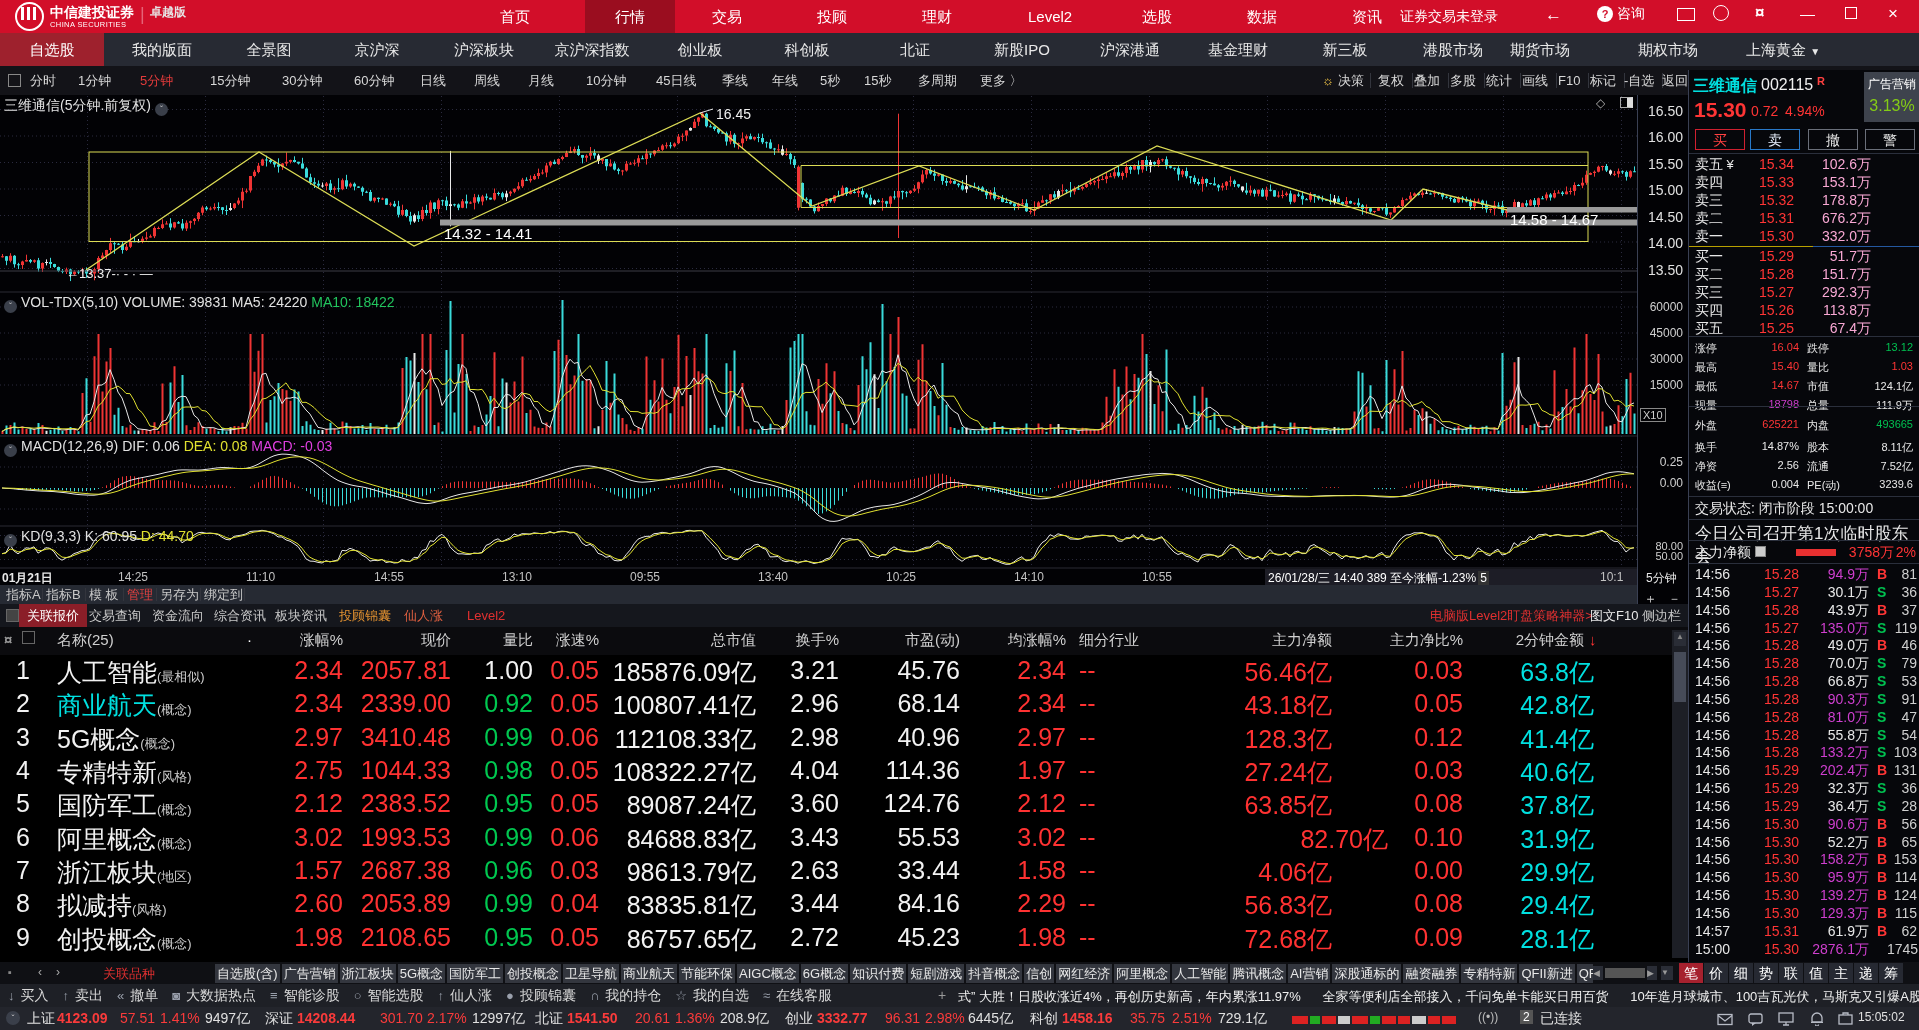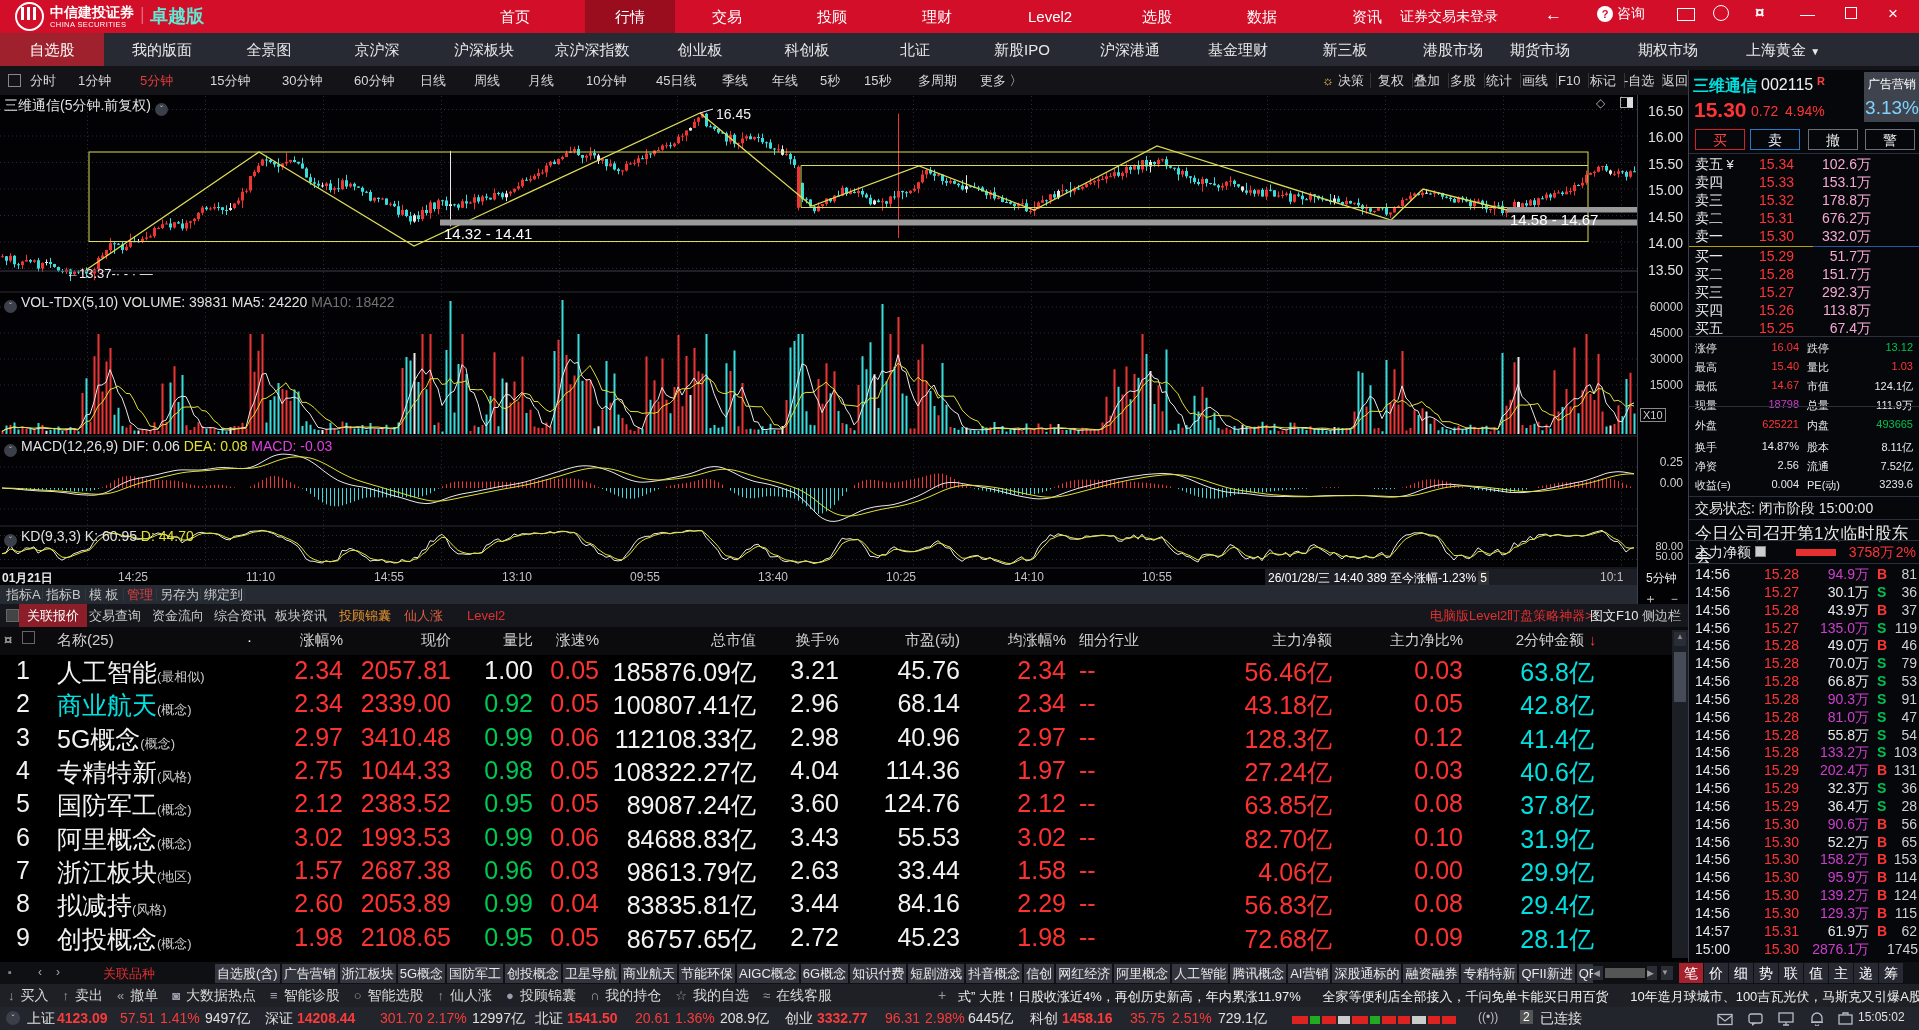--- a/index.html
+++ b/index.html
@@ -72,21 +72,21 @@
 #status{position:absolute;left:0;top:1007px;width:1919px;height:23px;background:#23252c;color:#e0e0e0;font-size:14px}
 #status span{position:absolute;top:3px;white-space:nowrap}
 .sred{color:#fa3b3b}
 </style></head><body>
 
 <div id="top">
   <div class="logo"></div>
   <div class="abs" style="left:50px;top:4px;color:#fff;font-size:14px;font-weight:bold">中信建投证券</div>
   <div class="abs" style="left:50px;top:20px;color:#fff;font-size:7.5px;letter-spacing:.4px">CHINA SECURITIES</div>
   <div class="abs" style="left:140px;top:4px;color:#e89;font-size:18px;opacity:.7">|</div>
-  <div class="abs" style="left:150px;top:4px;color:#5eead4;font-size:18px;font-weight:bold">卓越版</div>
+  <div class="abs" style="left:150px;top:4px;color:#e5e5e5;font-size:12px;font-weight:bold">卓越版</div>
   <div class="tm" style="left:500px">首页</div>
     <div class="tm act" style="left:585px;width:90px;text-align:center">行情</div>
     <div class="tm" style="left:712px">交易</div>
     <div class="tm" style="left:817px">投顾</div>
     <div class="tm" style="left:922px">理财</div>
     <div class="tm" style="left:1028px">Level2</div>
     <div class="tm" style="left:1142px">选股</div>
     <div class="tm" style="left:1247px">数据</div>
     <div class="tm" style="left:1352px">资讯</div>
   <div class="abs" style="left:1400px;top:8px;color:#fff;font-size:14px">证券交易未登录</div>
@@ -227,21 +227,21 @@
       <polyline points="2,488.0 6,488.1 10,488.2 14,488.3 18,488.5 22,488.7 26,489.0 30,489.2 34,489.5 38,489.8 42,490.1 46,490.3 50,490.5 54,490.7 58,491.0 62,491.2 66,491.6 70,491.9 74,492.3 78,492.8 82,493.2 86,493.5 90,493.9 94,494.1 98,494.2 102,494.1 106,493.8 110,493.2 114,492.2 118,491.0 122,489.5 126,488.0 130,486.5 134,485.1 138,483.7 142,482.5 146,481.4 150,480.3 154,479.3 158,478.3 162,477.3 166,476.3 170,475.4 174,474.4 178,473.6 182,472.8 186,472.2 190,471.8 194,471.4 198,471.2 202,470.9 206,470.6 210,470.3 214,469.9 218,469.4 222,469.1 226,468.8 230,468.6 234,468.5 238,468.5 242,468.5 246,468.5 250,468.3 254,467.9 258,467.1 262,466.1 266,464.8 270,463.4 274,461.8 278,460.4 282,459.2 286,458.2 290,457.4 294,457.0 298,456.8 302,456.9 306,457.3 310,458.0 314,459.1 318,460.6 322,462.4 326,464.4 330,466.6 334,468.9 338,471.2 342,473.4 346,475.4 350,477.3 354,478.9 358,480.4 362,481.7 366,482.9 370,484.1 374,485.3 378,486.4 382,487.6 386,488.8 390,490.0 394,491.1 398,492.3 402,493.4 406,494.6 410,495.8 414,496.9 418,498.1 422,499.1 426,500.0 430,500.7 434,501.1 438,501.1 442,500.9 446,500.4 450,499.8 454,499.0 458,498.2 462,497.3 466,496.5 470,495.7 474,494.9 478,494.1 482,493.3 486,492.5 490,491.7 494,490.9 498,490.1 502,489.3 506,488.6 510,487.9 514,487.2 518,486.4 522,485.7 526,484.9 530,484.0 534,483.1 538,482.1 542,481.0 546,479.9 550,478.8 554,477.6 558,476.5 562,475.3 566,474.1 570,472.9 574,471.7 578,470.6 582,469.7 586,468.9 590,468.3 594,467.9 598,467.8 602,468.0 606,468.3 610,468.9 614,469.7 618,470.7 622,472.0 626,473.3 630,474.6 634,475.9 638,477.1 642,478.1 646,478.9 650,479.5 654,479.8 658,480.0 662,480.0 666,479.8 670,479.4 674,479.0 678,478.6 682,478.0 686,477.3 690,476.6 694,475.7 698,474.8 702,473.7 706,472.5 710,471.4 714,470.4 718,469.7 722,469.3 726,469.3 730,469.6 734,470.2 738,471.2 742,472.3 746,473.6 750,474.9 754,476.1 758,477.3 762,478.5 766,479.5 770,480.5 774,481.6 778,482.6 782,483.7 786,484.9 790,486.2 794,487.5 798,489.1 802,491.0 806,493.3 810,495.9 814,498.9 818,502.2 822,505.3 826,508.3 830,510.8 834,513.0 838,514.5 842,515.5 846,516.0 850,516.0 854,515.7 858,515.0 862,514.1 866,513.0 870,512.0 874,511.0 878,510.1 882,509.2 886,508.5 890,507.8 894,507.1 898,506.4 902,505.5 906,504.6 910,503.5 914,502.3 918,501.1 922,499.7 926,498.1 930,496.5 934,494.7 938,492.9 942,491.1 946,489.5 950,488.1 954,487.0 958,486.1 962,485.6 966,485.3 970,485.3 974,485.4 978,485.6 982,485.9 986,486.3 990,486.8 994,487.3 998,488.0 1002,488.7 1006,489.5 1010,490.3 1014,491.3 1018,492.2 1022,493.0 1026,493.9 1030,494.7 1034,495.5 1038,496.2 1042,496.7 1046,497.1 1050,497.2 1054,497.2 1058,496.8 1062,496.2 1066,495.5 1070,494.6 1074,493.6 1078,492.6 1082,491.5 1086,490.5 1090,489.4 1094,488.4 1098,487.4 1102,486.3 1106,485.3 1110,484.3 1114,483.4 1118,482.4 1122,481.6 1126,480.7 1130,479.9 1134,479.2 1138,478.5 1142,477.8 1146,477.1 1150,476.5 1154,476.0 1158,475.5 1162,475.1 1166,474.8 1170,474.6 1174,474.6 1178,474.7 1182,475.1 1186,475.6 1190,476.4 1194,477.3 1198,478.4 1202,479.7 1206,480.9 1210,482.3 1214,483.6 1218,484.9 1222,486.1 1226,487.3 1230,488.3 1234,489.2 1238,490.0 1242,490.6 1246,491.2 1250,491.8 1254,492.3 1258,492.9 1262,493.4 1266,494.0 1270,494.4 1274,494.8 1278,495.1 1282,495.4 1286,495.6 1290,495.8 1294,496.0 1298,496.1 1302,496.2 1306,496.3 1310,496.4 1314,496.4 1318,496.3 1322,496.2 1326,496.1 1330,496.0 1334,495.9 1338,495.8 1342,495.8 1346,495.7 1350,495.7 1354,495.6 1358,495.6 1362,495.6 1366,495.6 1370,495.7 1374,495.8 1378,496.0 1382,496.1 1386,496.3 1390,496.5 1394,496.6 1398,496.6 1402,496.5 1406,496.3 1410,495.9 1414,495.3 1418,494.5 1422,493.5 1426,492.5 1430,491.4 1434,490.3 1438,489.3 1442,488.3 1446,487.5 1450,486.9 1454,486.4 1458,486.1 1462,485.9 1466,485.9 1470,486.0 1474,486.3 1478,486.5 1482,486.8 1486,487.2 1490,487.7 1494,488.2 1498,488.6 1502,489.2 1506,489.7 1510,490.2 1514,490.7 1518,491.1 1522,491.4 1526,491.6 1530,491.6 1534,491.5 1538,491.4 1542,491.1 1546,490.7 1550,490.2 1554,489.6 1558,489.0 1562,488.3 1566,487.5 1570,486.8 1574,486.0 1578,485.3 1582,484.5 1586,483.7 1590,482.8 1594,481.7 1598,480.6 1602,479.5 1606,478.3 1610,477.1 1614,476.1 1618,475.2 1622,474.5 1626,474.1 1630,473.9 1634,473.9" fill="none" stroke="#e0e030" stroke-width="1"></polyline>
 <polyline points="2,553.7 6,552.6 10,544.8 14,551.0 18,553.8 22,551.0 26,547.8 30,548.4 34,546.8 38,553.1 42,550.6 46,547.7 50,548.4 54,551.8 58,557.7 62,560.2 66,557.9 70,556.5 74,553.6 78,552.3 82,550.5 86,550.2 90,548.4 94,541.2 98,536.3 102,534.5 106,531.8 110,532.7 114,533.5 118,534.2 122,536.8 126,536.8 130,536.5 134,538.7 138,539.4 142,538.9 146,538.8 150,537.7 154,534.5 158,532.9 162,534.1 166,534.9 170,538.9 174,536.9 178,537.3 182,542.8 186,540.1 190,538.8 194,535.1 198,532.8 202,532.3 206,533.3 210,533.1 214,533.6 218,534.5 222,537.2 226,539.4 230,539.9 234,536.3 238,535.7 242,535.0 246,533.9 250,531.5 254,531.1 258,531.0 262,530.3 266,531.1 270,532.4 274,533.8 278,536.9 282,537.0 286,539.9 290,541.2 294,543.7 298,546.5 302,552.3 306,558.9 310,561.1 314,561.3 318,562.4 322,563.0 326,560.7 330,561.9 334,560.9 338,560.0 342,550.4 346,550.8 350,548.3 354,549.8 358,551.7 362,555.2 366,557.3 370,561.1 374,560.3 378,560.7 382,559.4 386,562.5 390,561.8 394,563.0 398,562.7 402,559.4 406,561.4 410,561.6 414,557.3 418,557.6 422,550.5 426,549.3 430,540.8 434,541.4 438,536.5 442,534.3 446,538.3 450,546.8 454,551.0 458,553.9 462,553.8 466,554.3 470,554.3 474,553.0 478,553.4 482,552.4 486,545.4 490,543.7 494,540.4 498,538.8 502,541.7 506,539.7 510,537.9 514,533.9 518,535.5 522,533.7 526,533.8 530,534.1 534,532.8 538,533.3 542,533.8 546,533.1 550,531.6 554,533.2 558,531.6 562,531.2 566,531.5 570,533.0 574,532.5 578,536.2 582,542.9 586,545.7 590,544.4 594,547.1 598,553.3 602,554.7 606,557.3 610,556.4 614,560.3 618,560.9 622,560.2 626,554.8 630,550.2 634,543.9 638,539.2 642,537.5 646,536.3 650,536.3 654,533.7 658,533.3 662,532.3 666,532.8 670,533.9 674,532.4 678,532.3 682,532.4 686,530.7 690,530.3 694,531.2 698,530.6 702,530.7 706,537.3 710,541.6 714,546.1 718,550.6 722,557.8 726,559.7 730,556.9 734,559.5 738,559.7 742,554.8 746,549.9 750,548.8 754,545.1 758,544.2 762,547.9 766,549.4 770,556.9 774,556.8 778,556.5 782,560.5 786,561.7 790,560.8 794,561.7 798,563.2 802,561.6 806,560.7 810,562.2 814,563.5 818,562.6 822,561.4 826,558.9 830,557.8 834,551.1 838,544.2 842,538.2 846,539.2 850,538.7 854,539.7 858,539.3 862,543.6 866,549.1 870,556.4 874,556.6 878,557.8 882,554.5 886,554.9 890,549.3 894,546.8 898,549.4 902,550.9 906,551.7 910,551.8 914,551.6 918,550.5 922,548.8 926,547.2 930,547.0 934,543.0 938,540.7 942,544.3 946,547.8 950,548.2 954,555.0 958,558.7 962,561.3 966,558.4 970,556.5 974,555.8 978,555.3 982,559.1 986,559.6 990,557.4 994,560.4 998,561.5 1002,563.2 1006,564.3 1010,564.2 1014,561.9 1018,558.7 1022,556.7 1026,560.9 1030,560.1 1034,556.8 1038,548.0 1042,542.7 1046,540.1 1050,534.7 1054,536.5 1058,533.8 1062,534.9 1066,536.0 1070,539.0 1074,539.1 1078,539.4 1082,538.4 1086,535.9 1090,536.5 1094,535.9 1098,535.5 1102,535.1 1106,535.4 1110,536.2 1114,535.7 1118,541.0 1122,541.3 1126,537.7 1130,537.9 1134,534.8 1138,539.2 1142,534.2 1146,539.7 1150,539.0 1154,540.3 1158,538.1 1162,536.7 1166,543.2 1170,547.8 1174,552.1 1178,554.5 1182,553.0 1186,556.2 1190,557.2 1194,560.1 1198,562.0 1202,555.2 1206,554.2 1210,554.3 1214,555.3 1218,557.4 1222,555.1 1226,549.4 1230,544.5 1234,546.2 1238,550.2 1242,556.0 1246,559.1 1250,557.4 1254,559.0 1258,556.1 1262,560.7 1266,554.0 1270,549.5 1274,553.8 1278,555.1 1282,554.7 1286,552.4 1290,556.9 1294,552.2 1298,551.1 1302,553.6 1306,553.5 1310,546.2 1314,544.5 1318,547.2 1322,549.9 1326,552.4 1330,555.4 1334,552.3 1338,555.6 1342,558.9 1346,555.3 1350,557.2 1354,557.1 1358,558.7 1362,557.2 1366,555.6 1370,557.7 1374,557.9 1378,554.4 1382,552.4 1386,557.6 1390,556.8 1394,548.4 1398,542.2 1402,537.7 1406,535.0 1410,534.6 1414,532.8 1418,532.9 1422,532.6 1426,534.3 1430,536.0 1434,535.8 1438,538.0 1442,544.6 1446,552.3 1450,555.4 1454,560.0 1458,555.5 1462,555.2 1466,558.1 1470,558.4 1474,553.4 1478,547.8 1482,550.7 1486,554.4 1490,555.8 1494,551.4 1498,549.2 1502,555.0 1506,554.1 1510,550.9 1514,542.7 1518,545.8 1522,541.4 1526,541.4 1530,536.3 1534,539.5 1538,534.8 1542,534.6 1546,534.0 1550,536.5 1554,535.1 1558,534.4 1562,535.6 1566,536.2 1570,536.2 1574,535.3 1578,535.3 1582,536.3 1586,535.4 1590,533.9 1594,532.4 1598,531.4 1602,530.4 1606,533.5 1610,538.7 1614,541.3 1618,541.6 1622,546.4 1626,552.0 1630,548.7 1634,547.7" fill="none" stroke="#e8e8e8" stroke-width="1"></polyline>
       <polyline points="2,553.7 6,553.1 10,549.0 14,550.0 18,551.9 22,551.4 26,549.6 30,549.0 34,547.9 38,550.5 42,550.6 46,549.2 50,548.8 54,550.3 58,554.0 62,557.1 66,557.5 70,557.0 74,555.3 78,553.8 82,552.1 86,551.2 90,549.8 94,545.5 98,540.9 102,537.7 106,534.7 110,533.7 114,533.6 118,533.9 122,535.4 126,536.1 130,536.3 134,537.5 138,538.4 142,538.7 146,538.7 150,538.2 154,536.4 158,534.6 162,534.4 166,534.6 170,536.8 174,536.8 178,537.1 182,539.9 186,540.0 190,539.4 194,537.3 198,535.0 202,533.6 206,533.5 210,533.3 214,533.4 218,534.0 222,535.6 226,537.5 230,538.7 234,537.5 238,536.6 242,535.8 246,534.9 250,533.2 254,532.1 258,531.6 262,531.0 266,531.1 270,531.7 274,532.8 278,534.8 282,535.9 286,537.9 290,539.5 294,541.6 298,544.0 302,548.2 306,553.6 310,557.3 314,559.3 318,560.9 322,561.9 326,561.3 330,561.6 334,561.3 338,560.7 342,555.5 346,553.2 350,550.7 354,550.3 358,551.0 362,553.1 366,555.2 370,558.2 374,559.3 378,560.0 382,559.7 386,561.1 390,561.5 394,562.3 398,562.5 402,560.9 406,561.2 410,561.4 414,559.4 418,558.5 422,554.5 426,551.9 430,546.4 434,543.9 438,540.2 442,537.3 446,537.8 450,542.3 454,546.6 458,550.3 462,552.1 466,553.2 470,553.8 474,553.4 478,553.4 482,552.9 486,549.1 490,546.4 494,543.4 498,541.1 502,541.4 506,540.5 510,539.2 514,536.6 518,536.0 522,534.9 526,534.3 530,534.2 534,533.5 538,533.4 542,533.6 546,533.3 550,532.5 554,532.8 558,532.2 562,531.7 566,531.6 570,532.3 574,532.4 578,534.3 582,538.6 586,542.2 590,543.3 594,545.2 598,549.2 602,552.0 606,554.6 610,555.5 614,557.9 618,559.4 622,559.8 626,557.3 630,553.8 634,548.8 638,544.0 642,540.8 646,538.6 650,537.4 654,535.5 658,534.4 662,533.4 666,533.1 670,533.5 674,533.0 678,532.6 682,532.5 686,531.6 690,531.0 694,531.1 698,530.8 702,530.8 706,534.0 710,537.8 714,542.0 718,546.3 722,552.0 726,555.8 730,556.3 734,557.9 738,558.8 742,556.8 746,553.3 750,551.1 754,548.1 758,546.1 762,547.0 766,548.2 770,552.6 774,554.7 778,555.6 782,558.1 786,559.9 790,560.4 794,561.1 798,562.1 802,561.8 806,561.3 810,561.8 814,562.6 818,562.6 822,562.0 826,560.5 830,559.1 834,555.1 838,549.7 842,543.9 846,541.6 850,540.1 854,539.9 858,539.6 862,541.6 866,545.3 870,550.9 874,553.7 878,555.8 882,555.1 886,555.0 890,552.1 894,549.5 898,549.4 902,550.2 906,550.9 910,551.4 914,551.5 918,551.0 922,549.9 926,548.6 930,547.8 934,545.4 938,543.0 942,543.7 946,545.7 950,547.0 954,551.0 958,554.8 962,558.1 966,558.2 970,557.4 974,556.6 978,555.9 982,557.5 986,558.6 990,558.0 994,559.2 998,560.3 1002,561.8 1006,563.0 1010,563.6 1014,562.8 1018,560.7 1022,558.7 1026,559.8 1030,560.0 1034,558.4 1038,553.2 1042,547.9 1046,544.0 1050,539.3 1054,537.9 1058,535.9 1062,535.4 1066,535.7 1070,537.3 1074,538.2 1078,538.8 1082,538.6 1086,537.2 1090,536.9 1094,536.4 1098,535.9 1102,535.5 1106,535.5 1110,535.9 1114,535.8 1118,538.4 1122,539.8 1126,538.8 1130,538.3 1134,536.6 1138,537.9 1142,536.0 1146,537.9 1150,538.4 1154,539.4 1158,538.7 1162,537.7 1166,540.4 1170,544.1 1174,548.1 1178,551.3 1182,552.2 1186,554.2 1190,555.7 1194,557.9 1198,560.0 1202,557.6 1206,555.9 1210,555.1 1214,555.2 1218,556.3 1222,555.7 1226,552.6 1230,548.5 1234,547.3 1238,548.8 1242,552.4 1246,555.7 1250,556.6 1254,557.8 1258,556.9 1262,558.8 1266,556.4 1270,553.0 1274,553.4 1278,554.3 1282,554.5 1286,553.5 1290,555.2 1294,553.7 1298,552.4 1302,553.0 1306,553.2 1310,549.7 1314,547.1 1318,547.2 1322,548.5 1326,550.4 1330,552.9 1334,552.6 1338,554.1 1342,556.5 1346,555.9 1350,556.6 1354,556.8 1358,557.8 1362,557.5 1366,556.5 1370,557.1 1374,557.5 1378,555.9 1382,554.2 1386,555.9 1390,556.3 1394,552.4 1398,547.3 1402,542.5 1406,538.8 1410,536.7 1414,534.7 1418,533.8 1422,533.2 1426,533.8 1430,534.9 1434,535.3 1438,536.7 1442,540.6 1446,546.4 1450,550.9 1454,555.5 1458,555.5 1462,555.3 1466,556.7 1470,557.6 1474,555.5 1478,551.7 1482,551.2 1486,552.8 1490,554.3 1494,552.8 1498,551.0 1502,553.0 1506,553.5 1510,552.2 1514,547.5 1518,546.6 1522,544.0 1526,542.7 1530,539.5 1534,539.5 1538,537.1 1542,535.9 1546,534.9 1550,535.7 1554,535.4 1558,534.9 1562,535.3 1566,535.8 1570,536.0 1574,535.6 1578,535.5 1582,535.9 1586,535.6 1590,534.8 1594,533.6 1598,532.5 1602,531.4 1606,532.5 1610,535.6 1614,538.4 1618,540.0 1622,543.2 1626,547.6 1630,548.1 1634,547.9" fill="none" stroke="#e0e030" stroke-width="1"></polyline>
 <line x1="0" y1="292" x2="1637" y2="292" stroke="#2a2a34"></line>
 <line x1="0" y1="436" x2="1637" y2="436" stroke="#2a2a34"></line>
 <line x1="0" y1="526" x2="1637" y2="526" stroke="#2a2a34"></line>
 <line x1="0" y1="568" x2="1688" y2="568" stroke="#2a2a34"></line>
 <rect x="1265" y="569" width="490" height="16" fill="#1d1d26"></rect>
 </svg>
 <div class="phead" style="left:4px;top:2px">三维通信(5分钟.前复权) <span class="circ">ˇ</span></div>
-<div class="phead" style="left:4px;top:199px"><span class="circ">ˇ</span>VOL-TDX(5,10) VOLUME: 39831 MA5: 24220 <span style="color:#737373">MA10: 18422</span></div>
+<div class="phead" style="left:4px;top:199px"><span class="circ">ˇ</span>VOL-TDX(5,10) VOLUME: 39831 MA5: 24220 <span style="color:#22c55e">MA10: 18422</span></div>
 <div class="phead" style="left:4px;top:343px"><span class="circ">ˇ</span>MACD(12,26,9) DIF: 0.06 <span style="color:#e0e030">DEA: 0.08</span> <span style="color:#e040e0">MACD: -0.03</span></div>
 <div class="phead" style="left:4px;top:433px"><span class="circ">ˇ</span>KD(9,3,3) K: 60.95 <span style="color:#e0e030">D: 44.70</span></div>
 <div class="abs" style="left:1596px;top:1px;color:#aaa;font-size:12px">◇</div>
 <div class="abs" style="left:1620px;top:2px;width:13px;height:11px;border:1px solid #aaa;border-right:6px solid #ddd"></div>
 <div class="abs" style="left:0;top:473px;width:1637px;height:17px">
       <span class="tax" style="left:2px;color:#e8e8e8;font-weight:bold">01月21日</span>
       <span class="tax" style="left:118px">14:25</span>
       <span class="tax" style="left:246px">11:10</span>
       <span class="tax" style="left:374px">14:55</span>
       <span class="tax" style="left:502px">13:10</span>
@@ -410,21 +410,21 @@
     <span class="c1" style="color:#f2f2f2">阿里概念<span class="suf">(概念)</span></span>
 <span class="num red" style="left:243px;width:100px">3.02</span>
 <span class="num red" style="left:291px;width:160px">1993.53</span>
 <span class="num" style="left:433px;width:100px;color:#00c850">0.99</span>
 <span class="num red" style="left:499px;width:100px">0.06</span>
 <span class="num wht" style="left:556px;width:200px">84688.83亿</span>
 <span class="num wht" style="left:739px;width:100px">3.43</span>
 <span class="num wht" style="left:830px;width:130px">55.53</span>
 <span class="num red" style="left:966px;width:100px">3.02</span>
 <span class="num red" style="left:1079px;width:42px;text-align:left">--</span>
-<span class="num red" style="left:1172px;width:160px">82.70亿</span>
+<span class="num red" style="left:1228px;width:160px">82.70亿</span>
 <span class="num red" style="left:1363px;width:100px">0.10</span>
 <span class="num cyn" style="left:1434px;width:160px">31.9亿</span>
 </div>
 <div class="xrow" style="top:855px">
 <span class="c0">7</span>
     <span class="c1" style="color:#f2f2f2">浙江板块<span class="suf">(地区)</span></span>
 <span class="num red" style="left:243px;width:100px">1.57</span>
 <span class="num red" style="left:291px;width:160px">2687.38</span>
 <span class="num" style="left:433px;width:100px;color:#00c850">0.96</span>
 <span class="num red" style="left:499px;width:100px">0.03</span>
@@ -473,21 +473,21 @@
   <div class="abs" style="left:2px;top:2px;width:12px;height:14px;background:#2a2d36;color:#888;font-size:8px;text-align:center">▲</div>
   <div class="abs" style="left:2px;top:22px;width:12px;height:50px;background:#464b58"></div>
 </div>
 
 <div id="rp">
   <span class="abs" style="left:4px;top:6px;color:#00e0e0;font-size:16px;font-weight:bold">三维通信</span>
   <span class="abs" style="left:72px;top:6px;color:#f0f0f0;font-size:16px">002115</span>
   <span class="abs" style="left:128px;top:5px;color:#ff4040;font-size:11px;font-weight:bold">R</span>
   <div class="abs" style="left:175px;top:2px;width:56px;height:50px;background:#3e434d;text-align:center">
      <div style="color:#fff;font-size:12px;margin-top:4px">广告营销</div>
-     <div style="color:#7dd3fc;font-size:19px;margin-top:4px">3.13%</div>
+     <div style="color:#84cc16;font-size:16px;margin-top:4px">3.13%</div>
   </div>
   <div class="abs" style="left:5px;top:28px;color:#ff3535;font-size:21px;font-weight:bold">15.30</div>
   <div class="abs" style="left:62px;top:33px;color:#ff3535;font-size:14px">0.72</div>
   <div class="abs" style="left:96px;top:33px;color:#ff3535;font-size:14px">4.94%</div>
   <div class="abs" style="left:6px;top:59px;width:50px;height:21px;border:1px solid #d02030;color:#ff4040;text-align:center;line-height:21px;font-size:14px">买</div>
   <div class="abs" style="left:61px;top:59px;width:50px;height:21px;border:1px solid #2878c8;color:#e8f0ff;text-align:center;line-height:21px;font-size:14px">卖</div>
   <div class="abs" style="left:119px;top:59px;width:50px;height:21px;border:1px solid #6a6f7a;color:#e8e8e8;text-align:center;line-height:21px;font-size:14px">撤</div>
   <div class="abs" style="left:176px;top:59px;width:50px;height:21px;border:1px solid #6a6f7a;color:#e8e8e8;text-align:center;line-height:21px;font-size:14px">警</div>
   <div class="hline" style="top:83px"></div>
   <div class="qrow" style="top:85.5px">

